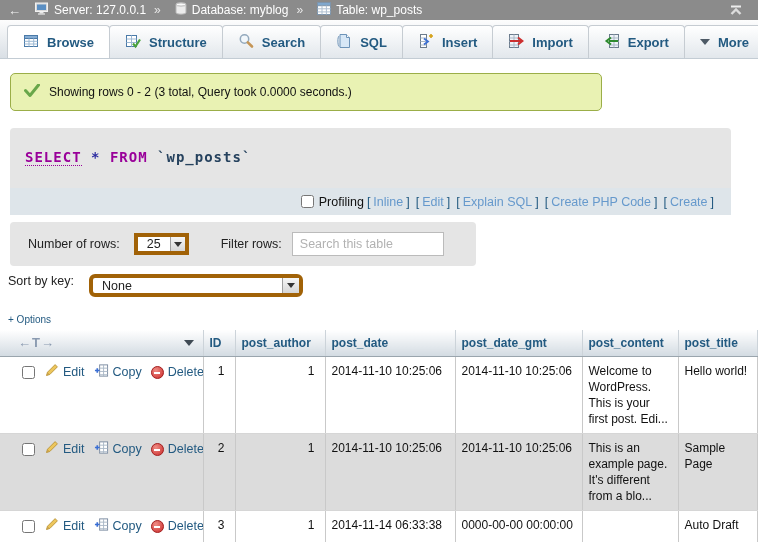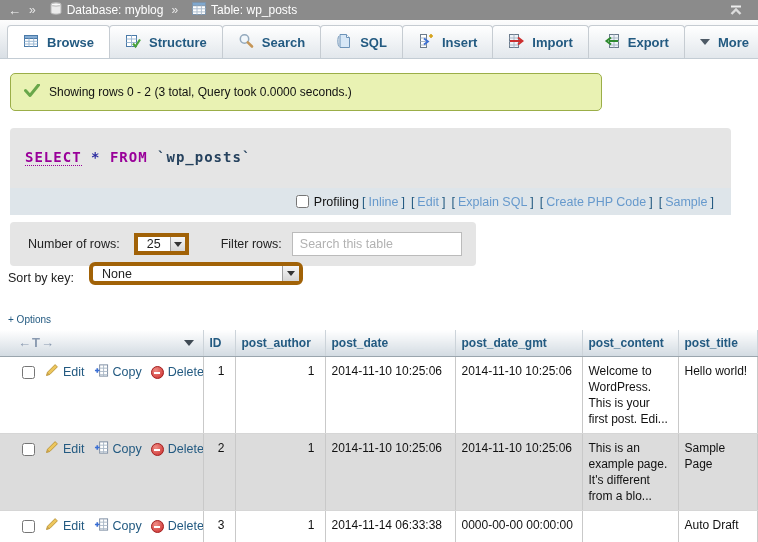--- a/index.html
+++ b/index.html
@@ -54,25 +54,25 @@
   .lbl-rows { margin-left:18px; }
   .lbl-filter { margin-left:32px; }
   .sel { display:inline-flex; align-items:stretch; border:4px solid #a16207;
     background:#fff; height:22px; cursor:pointer; }
   .sel-text { display:flex; align-items:center; padding:0 9px; font-size:12.5px; flex:1; }
   .sel-btn { width:17px; background:linear-gradient(#f6f6f6,#d6d6d6); border-left:1px solid #9e9e9e;
     display:flex; align-items:center; justify-content:center; }
   .sel-btn i { width:0; height:0; border-left:4px solid transparent; border-right:4px solid transparent;
     border-top:5px solid #333; }
   .sel-rows { width:55px; margin-left:14px; }
-  .filter-input { margin-left:10px; width:170px; height:24px; border:1px solid #bbb;
+  .filter-input { margin-left:10px; width:152px; height:24px; border:1px solid #bbb;
     font-size:12.5px; padding:0 7px; color:#333; font-family:"Liberation Sans",sans-serif; }
   .filter-input::placeholder { color:#b2b2b2; }
 
-  .sortrow { position:absolute; top:262px; left:8px; display:flex; align-items:flex-end;
+  .sortrow { position:absolute; top:274px; left:8px; display:flex; align-items:flex-start;
     font-size:12.5px; color:#222; }
   .sel-sort { width:214px; margin-left:15px; height:23px;border-radius:6px; }
 
   .options-link { position:absolute; top:314px; left:8px; font-size:10px;
     color:#235a81; cursor:pointer; }
 
   
   table.grid { position:absolute; top:330px; left:0; width:758px;
     border-collapse:collapse; table-layout:fixed; font-size:12px; }
   .grid th { height:26px; background:linear-gradient(#ffffff,#d3dbe2);
@@ -99,20 +99,29 @@
     background:radial-gradient(circle at 35% 30%, #ef8d85, #cb2b2b); border:1px solid #a32020; }
   .del-ic::after { content:""; position:absolute; left:2.5px; top:5px; width:6px; height:2px; background:#fff; }
 </style>
 </head>
 <body>
 
 <div class="stage">
 
   <div class="crumbbar">
     <span class="crumb-back">←</span>
+    <span class="crumb-item">
+      <span><svg width="14" height="13" viewBox="0 0 14 13">
+            <rect x="0.5" y="1" width="12" height="8.5" fill="#d9d9d9" stroke="#f2f2f2"></rect>
+            <rect x="2" y="2.5" width="9" height="5.5" fill="#5b8fc3"></rect>
+            <rect x="4.5" y="10" width="4" height="1.4" fill="#e8e8e8"></rect>
+            <rect x="3" y="11.4" width="7" height="1.2" fill="#e8e8e8"></rect>
+          </svg></span>
+      <span>Server: 127.0.0.1</span>
+    </span>
     <span class="crumb-sep">»</span>
     <span class="crumb-item">
       <span><svg width="12" height="13" viewBox="0 0 12 13">
             <path d="M1 2.5c0-1 2.2-1.7 5-1.7s5 .7 5 1.7v8c0 1-2.2 1.7-5 1.7s-5-.7-5-1.7z" fill="#ececec" stroke="#b5b5b5"></path>
             <ellipse cx="6" cy="2.5" rx="5" ry="1.6" fill="#fafafa" stroke="#b5b5b5"></ellipse>
           </svg></span>
       <span>Database: myblog</span>
     </span>
     <span class="crumb-sep">»</span>
     <span class="crumb-item">
@@ -217,21 +226,21 @@
       <span class="br">[</span>
         <a class="ftlink">Edit</a>
         <span class="br">]</span>
       <span class="br">[</span>
         <a class="ftlink">Explain SQL</a>
         <span class="br">]</span>
       <span class="br">[</span>
         <a class="ftlink">Create PHP Code</a>
         <span class="br">]</span>
       <span class="br">[</span>
-        <a class="ftlink">Sample</a>
+        <a class="ftlink">Create</a>
         <span class="br">]</span>
     </div>
   </div>
 
   <div class="controls">
     <span class="lbl-rows">Number of rows:</span>
     <span class="sel sel-rows">
       <span class="sel-text">25</span>
       <span class="sel-btn">
           <i></i>

